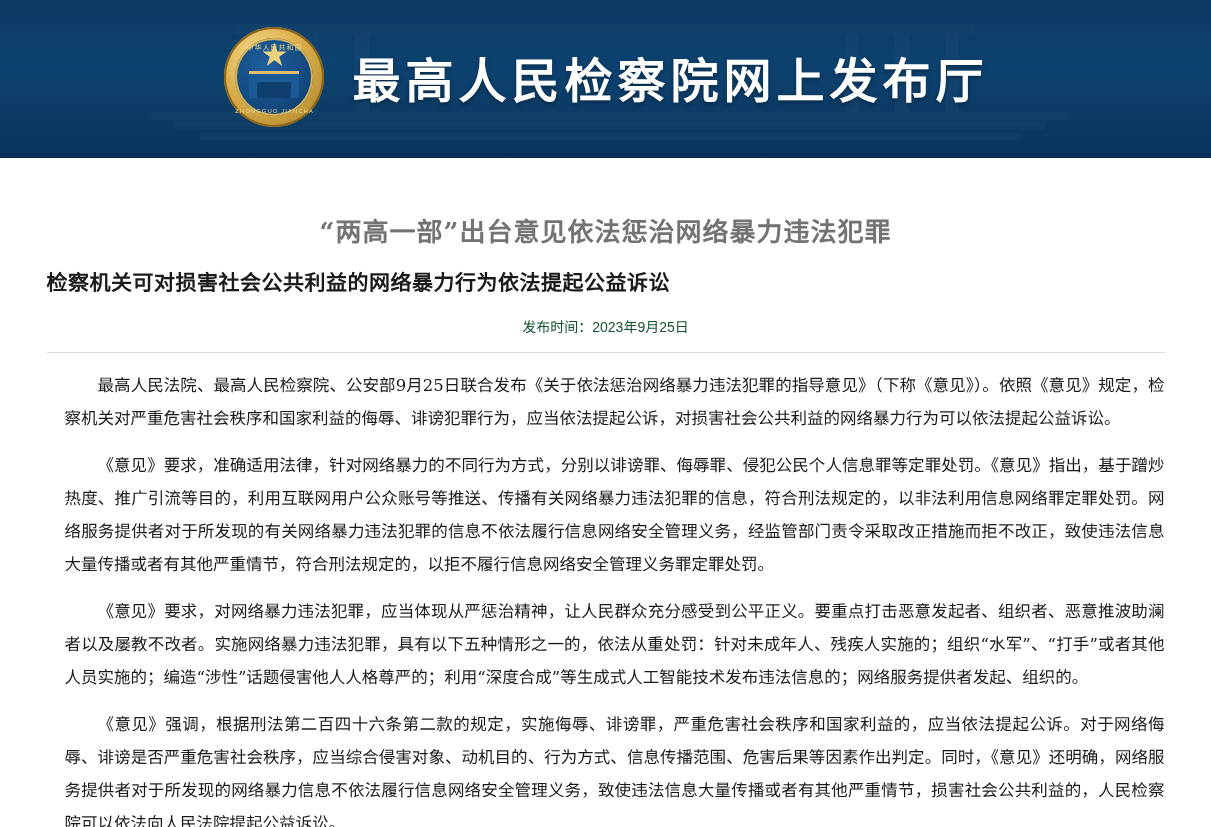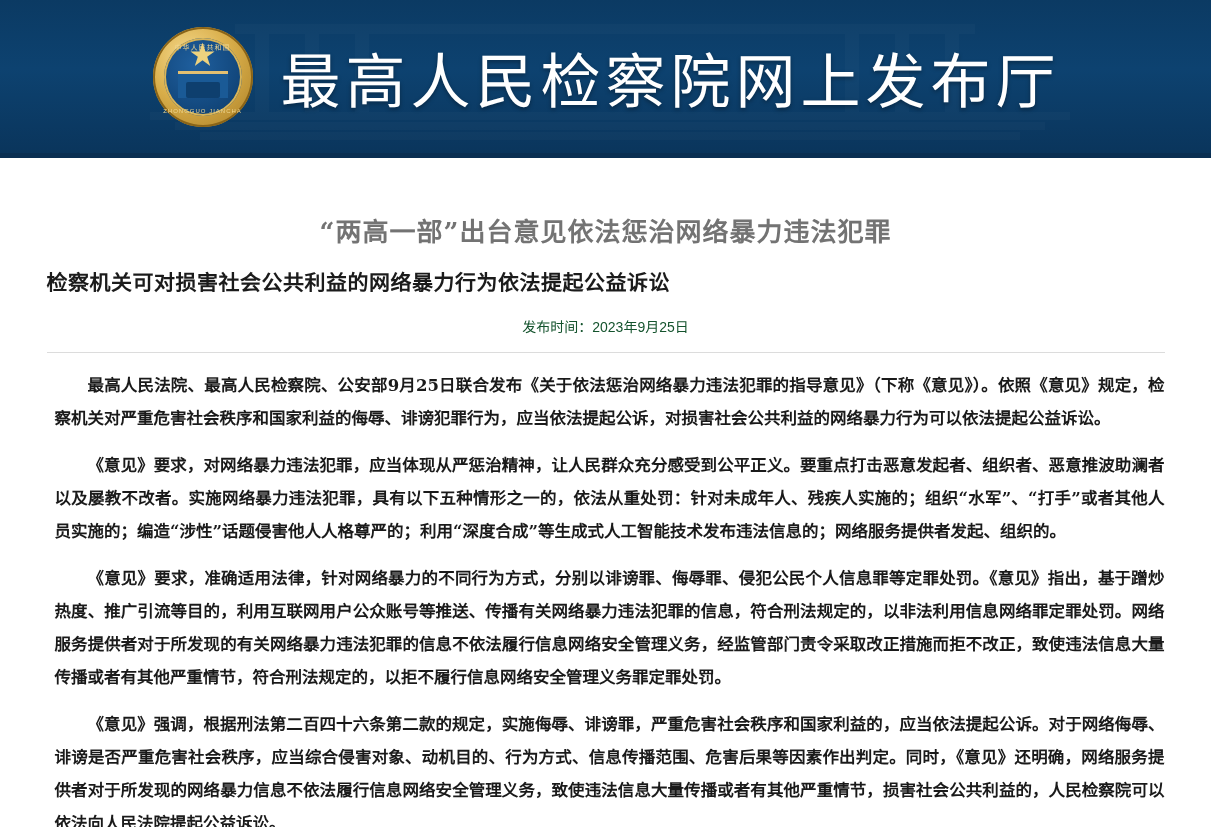--- a/index.html
+++ b/index.html
@@ -101,22 +101,22 @@
   .emblem .gate:before {
     content: "";
     position: absolute;
     left: 8px; top: 8px;
     width: 34px; height: 16px;
     background: #0e3f6e;
     border-radius: 2px;
   }
   .banner-title {
     color: #ffffff;
-    font-size: 60px;
-    font-weight: 400;
+    font-size: 48px;
+    font-weight: 700;
     letter-spacing: 5px;
     text-shadow: 0 2px 4px rgba(0,0,0,0.35);
     font-family: "DejaVu Serif", "Liberation Serif", serif;
     white-space: nowrap;
   }
   .banner-rule {
     width: 1211px;
     height: 5px;
     background: #0a2f52;
   }
@@ -161,25 +161,24 @@
     background: #dcdcdc;
     margin: 16px auto 0 auto;
   }
   .body-text {
     margin-top: 16px;
   }
   .body-text p {
     font-size: 16.5px;
     line-height: 33px;
     color: #1a1a1a;
-    margin: 0 0 14px 8px;
+    margin: 0 0 14px 18px;
     text-indent: 2em;
     text-align: justify;
     font-family: "DejaVu Serif", "Liberation Serif", serif;
-    font-weight: bold;
   }
 </style>
 </head>
 <body>
 
 <div class="banner">
   <div class="banner-bg">
     <div class="step" style="left:150px; top:112px; width:920px; height:8px;"></div>
     <div class="step" style="left:175px; top:122px; width:870px; height:8px;"></div>
     <div class="step" style="left:200px; top:132px; width:820px; height:8px;"></div>
@@ -215,20 +214,20 @@
     <h2 class="subheadline">检察机关可对损害社会公共利益的网络暴力行为依法提起公益诉讼</h2>
 
     <div class="meta">
       <span>发布时间：</span><span>2023年9月25日</span>
     </div>
 
     <div class="divider"></div>
 
     <div class="body-text">
       <p>最高人民法院、最高人民检察院、公安部9月25日联合发布《关于依法惩治网络暴力违法犯罪的指导意见》（下称《意见》）。依照《意见》规定，检察机关对严重危害社会秩序和国家利益的侮辱、诽谤犯罪行为，应当依法提起公诉，对损害社会公共利益的网络暴力行为可以依法提起公益诉讼。</p>
+      <p>《意见》要求，准确适用法律，针对网络暴力的不同行为方式，分别以诽谤罪、侮辱罪、侵犯公民个人信息罪等定罪处罚。《意见》指出，基于蹭炒热度、推广引流等目的，利用互联网用户公众账号等推送、传播有关网络暴力违法犯罪的信息，符合刑法规定的，以非法利用信息网络罪定罪处罚。网络服务提供者对于所发现的有关网络暴力违法犯罪的信息不依法履行信息网络安全管理义务，经监管部门责令采取改正措施而拒不改正，致使违法信息大量传播或者有其他严重情节，符合刑法规定的，以拒不履行信息网络安全管理义务罪定罪处罚。</p>
       <p>《意见》要求，对网络暴力违法犯罪，应当体现从严惩治精神，让人民群众充分感受到公平正义。要重点打击恶意发起者、组织者、恶意推波助澜者以及屡教不改者。实施网络暴力违法犯罪，具有以下五种情形之一的，依法从重处罚：针对未成年人、残疾人实施的；组织“水军”、“打手”或者其他人员实施的；编造“涉性”话题侵害他人人格尊严的；利用“深度合成”等生成式人工智能技术发布违法信息的；网络服务提供者发起、组织的。</p>
-      <p>《意见》要求，准确适用法律，针对网络暴力的不同行为方式，分别以诽谤罪、侮辱罪、侵犯公民个人信息罪等定罪处罚。《意见》指出，基于蹭炒热度、推广引流等目的，利用互联网用户公众账号等推送、传播有关网络暴力违法犯罪的信息，符合刑法规定的，以非法利用信息网络罪定罪处罚。网络服务提供者对于所发现的有关网络暴力违法犯罪的信息不依法履行信息网络安全管理义务，经监管部门责令采取改正措施而拒不改正，致使违法信息大量传播或者有其他严重情节，符合刑法规定的，以拒不履行信息网络安全管理义务罪定罪处罚。</p>
       <p>《意见》强调，根据刑法第二百四十六条第二款的规定，实施侮辱、诽谤罪，严重危害社会秩序和国家利益的，应当依法提起公诉。对于网络侮辱、诽谤是否严重危害社会秩序，应当综合侵害对象、动机目的、行为方式、信息传播范围、危害后果等因素作出判定。同时，《意见》还明确，网络服务提供者对于所发现的网络暴力信息不依法履行信息网络安全管理义务，致使违法信息大量传播或者有其他严重情节，损害社会公共利益的，人民检察院可以依法向人民法院提起公益诉讼。</p>
 
     </div>
 
   </div>
 </div>
 
 </body></html>

